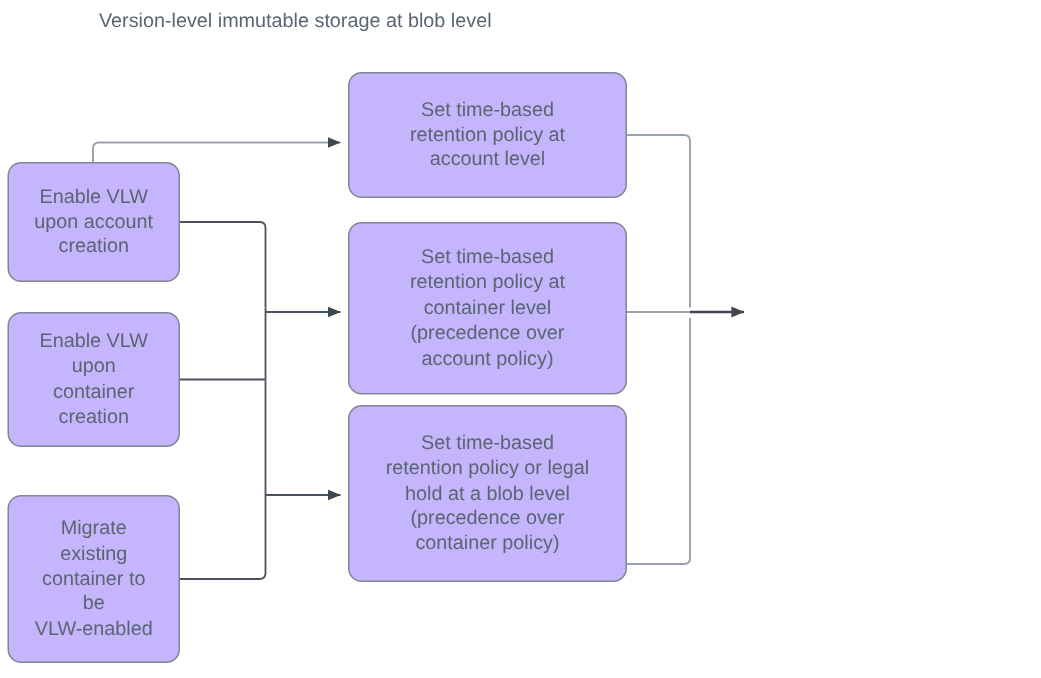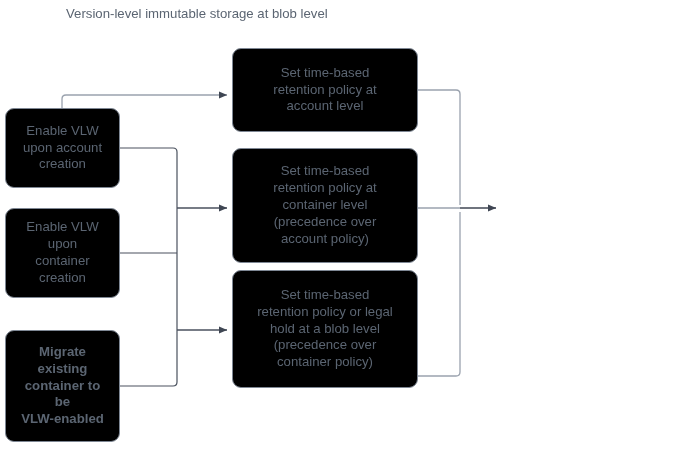--- a/index.html
+++ b/index.html
@@ -26,41 +26,41 @@
     position: absolute;
     left: 0;
     top: 0;
     width: 694px;
     height: 452px;
     pointer-events: none;
   }
   .node {
     position: absolute;
     box-sizing: border-box;
-    background: #000000;
+    background: #c4b5fd;
     border: 1px solid #7e8794;
     border-radius: 9px;
     display: flex;
     align-items: center;
     justify-content: center;
     text-align: center;
     line-height: 1.28;
     font-size: 13.2px;
     color: #5b6572;
     padding: 2px 8px;
     z-index: 2;
   }
   .node .node-label {
     display: block;
     white-space: pre-line;
   }
   
   #node-enable-account { left: 5px;  top: 108px; width: 115px; height: 80px; }
   #node-enable-container { left: 5px; top: 208px; width: 115px; height: 90px; }
-  #node-migrate-container { left: 5px; top: 330px; width: 115px; height: 112px; font-weight: bold; }
+  #node-migrate-container { left: 5px; top: 330px; width: 115px; height: 112px; }
   
   #node-account-policy   { left: 232px; top: 48px;  width: 186px; height: 84px; }
   #node-container-policy { left: 232px; top: 148px; width: 186px; height: 115px; }
   #node-blob-policy      { left: 232px; top: 270px; width: 186px; height: 118px; }
   
   #node-result { left: 500px; top: 154px; width: 190px; height: 92px; }
 
   #diagram-title {
     position: absolute;
     left: 66px;

